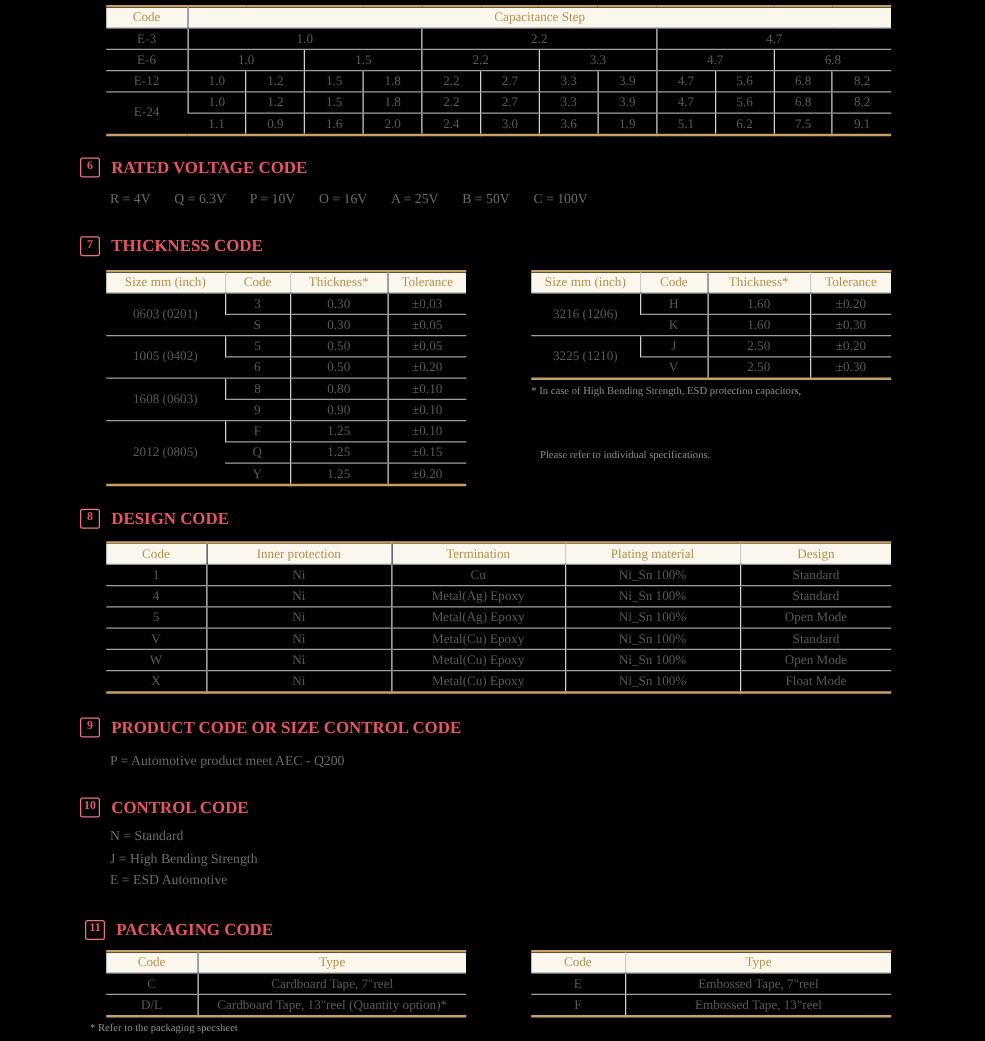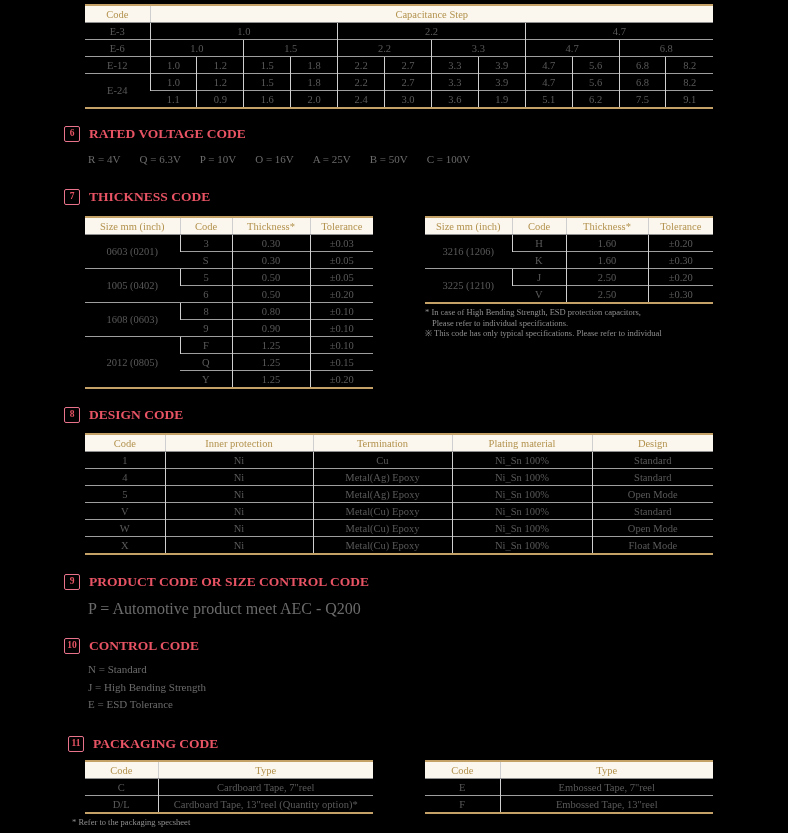--- a/index.html
+++ b/index.html
@@ -17,25 +17,25 @@
   .doc tbody tr:not(:first-child) td{border-top:1px solid #9e9e9e;}
 
   
   .sec-head{position:absolute;display:flex;align-items:center;gap:9px;
             color:#e95465;font-weight:bold;font-size:13.5px;height:16px;}
   .sec-num{flex:0 0 auto;width:14px;height:14px;border:1px solid #e9738a;border-radius:2px;
            display:flex;align-items:center;justify-content:center;
            font-size:9.5px;font-weight:bold;line-height:1;}
 
   
-  .body-text{position:absolute;font-size:16px;color:#6b6b6b;line-height:14px;}
+  .body-text{position:absolute;font-size:11px;color:#6b6b6b;line-height:14px;}
   .inline-list{position:absolute;display:flex;gap:19px;font-size:11px;color:#6b6b6b;}
   .stack-list{position:absolute;font-size:11px;color:#6b6b6b;line-height:17.5px;}
   .notes{position:absolute;font-size:8.5px;color:#8f8f8f;line-height:10.5px;width:300px;}
-  .note-line2{padding-left:7px;}
+  .note-line2{padding-left:7px;margin-top:40px;}
   .footnote{position:absolute;font-size:8.5px;color:#8f8f8f;}
 </style>
 </head>
 <body>
 
 <div class="page">
 
   <table class="doc" style="left:85px;top:4px;width:628px;">
     <colgroup>
         <col style="width:65px">
@@ -245,21 +245,20 @@
         <td>V</td>
         <td>2.50</td>
         <td>±0.30</td>
       </tr>
     </tbody>
   </table>
 
   <div class="notes" style="left:425px;top:307px;">
     <div>* In case of High Bending Strength, ESD protection capacitors,</div>
     <div class="note-line2">Please refer to individual specifications.</div>
-    <div>※ This code has only typical specifications. Please refer to individual</div>
   </div>
 
   <div class="sec-head" style="left:64px;top:407px;">
     <span class="sec-num">8</span>
     <span>DESIGN CODE</span>
   </div>
 
   <table class="doc" style="left:85px;top:433px;width:628px;">
     <colgroup>
         <col style="width:80px">
@@ -329,21 +328,21 @@
   </div>
   <div class="body-text" style="left:88px;top:602px;">P = Automotive product meet AEC - Q200</div>
 
   <div class="sec-head" style="left:64px;top:638px;">
     <span class="sec-num">10</span>
     <span>CONTROL CODE</span>
   </div>
   <div class="stack-list" style="left:88px;top:661px;">
     <div>N = Standard</div>
     <div>J = High Bending Strength</div>
-    <div>E = ESD Tolerance</div>
+    <div>E = ESD Automotive</div>
   </div>
 
   <div class="sec-head" style="left:68px;top:736px;">
     <span class="sec-num">11</span>
     <span>PACKAGING CODE</span>
   </div>
 
   <table class="doc" style="left:85px;top:760px;width:288px;">
     <colgroup>
         <col style="width:73px">

